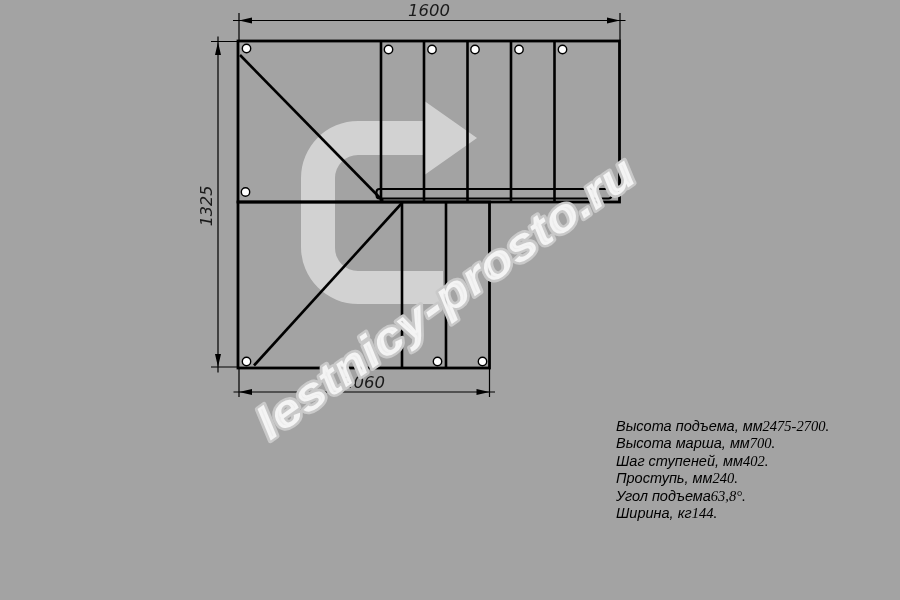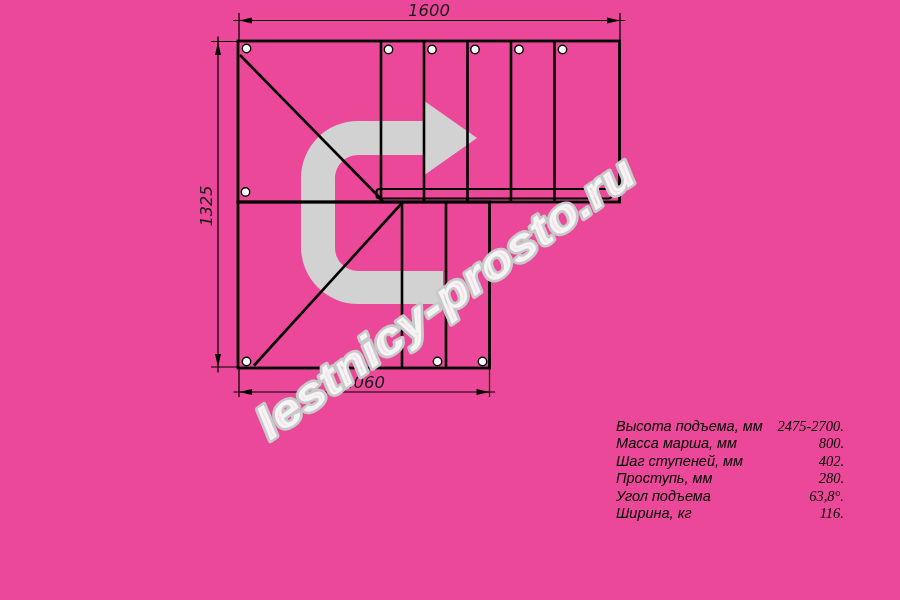--- a/index.html
+++ b/index.html
@@ -1,17 +1,17 @@
 <!DOCTYPE html>
 <html><head>
 <meta charset="utf-8">
 <style>
   html,body{margin:0;padding:0;background:#fff;}
   .stage{
-    position:relative;width:900px;height:600px;background:#ec4899;overflow:hidden;
+    position:relative;width:900px;height:600px;background:#a3a3a3;overflow:hidden;
     font-family:"Liberation Sans",sans-serif;
   }
   svg{position:absolute;left:0;top:0;}
   .dim-text{
     font-family:"DejaVu Sans",sans-serif;
     font-style:italic;
     font-size:16.5px;
     fill:#1a1a1a;
   }
   .dim-text-v{font-size:16px;}
@@ -31,21 +31,20 @@
     left:616px;
     top:418px;
     width:228px;
     font-family:"Liberation Sans",sans-serif;
     font-style:italic;
     font-size:14.5px;
     color:#000;
   }
   .spec-row{
     display:flex;
-    justify-content:space-between;
     align-items:baseline;
     line-height:17.4px;
     white-space:nowrap;
   }
   .spec-value{text-align:right;font-family:Liberation Serif, serif;}
 </style>
 </head>
 <body>
 
 <div class="stage">
@@ -105,34 +104,34 @@
 
     <text class="watermark" transform="translate(270,441) rotate(-35.3)" textLength="452" lengthAdjust="spacingAndGlyphs">lestnicy-prosto.ru</text>
   </svg>
 
   <div class="specs">
     <div class="spec-row">
       <span class="spec-label">Высота подъема, мм</span>
       <span class="spec-value">2475-2700.</span>
     </div>
     <div class="spec-row">
-      <span class="spec-label">Масса марша, мм</span>
-      <span class="spec-value">800.</span>
+      <span class="spec-label">Высота марша, мм</span>
+      <span class="spec-value">700.</span>
     </div>
     <div class="spec-row">
       <span class="spec-label">Шаг ступеней, мм</span>
       <span class="spec-value">402.</span>
     </div>
     <div class="spec-row">
       <span class="spec-label">Проступь, мм</span>
-      <span class="spec-value">280.</span>
+      <span class="spec-value">240.</span>
     </div>
     <div class="spec-row">
       <span class="spec-label">Угол подъема</span>
       <span class="spec-value">63,8°.</span>
     </div>
     <div class="spec-row">
       <span class="spec-label">Ширина, кг</span>
-      <span class="spec-value">116.</span>
+      <span class="spec-value">144.</span>
     </div>
   </div>
 
 </div>
 
 </body></html>

